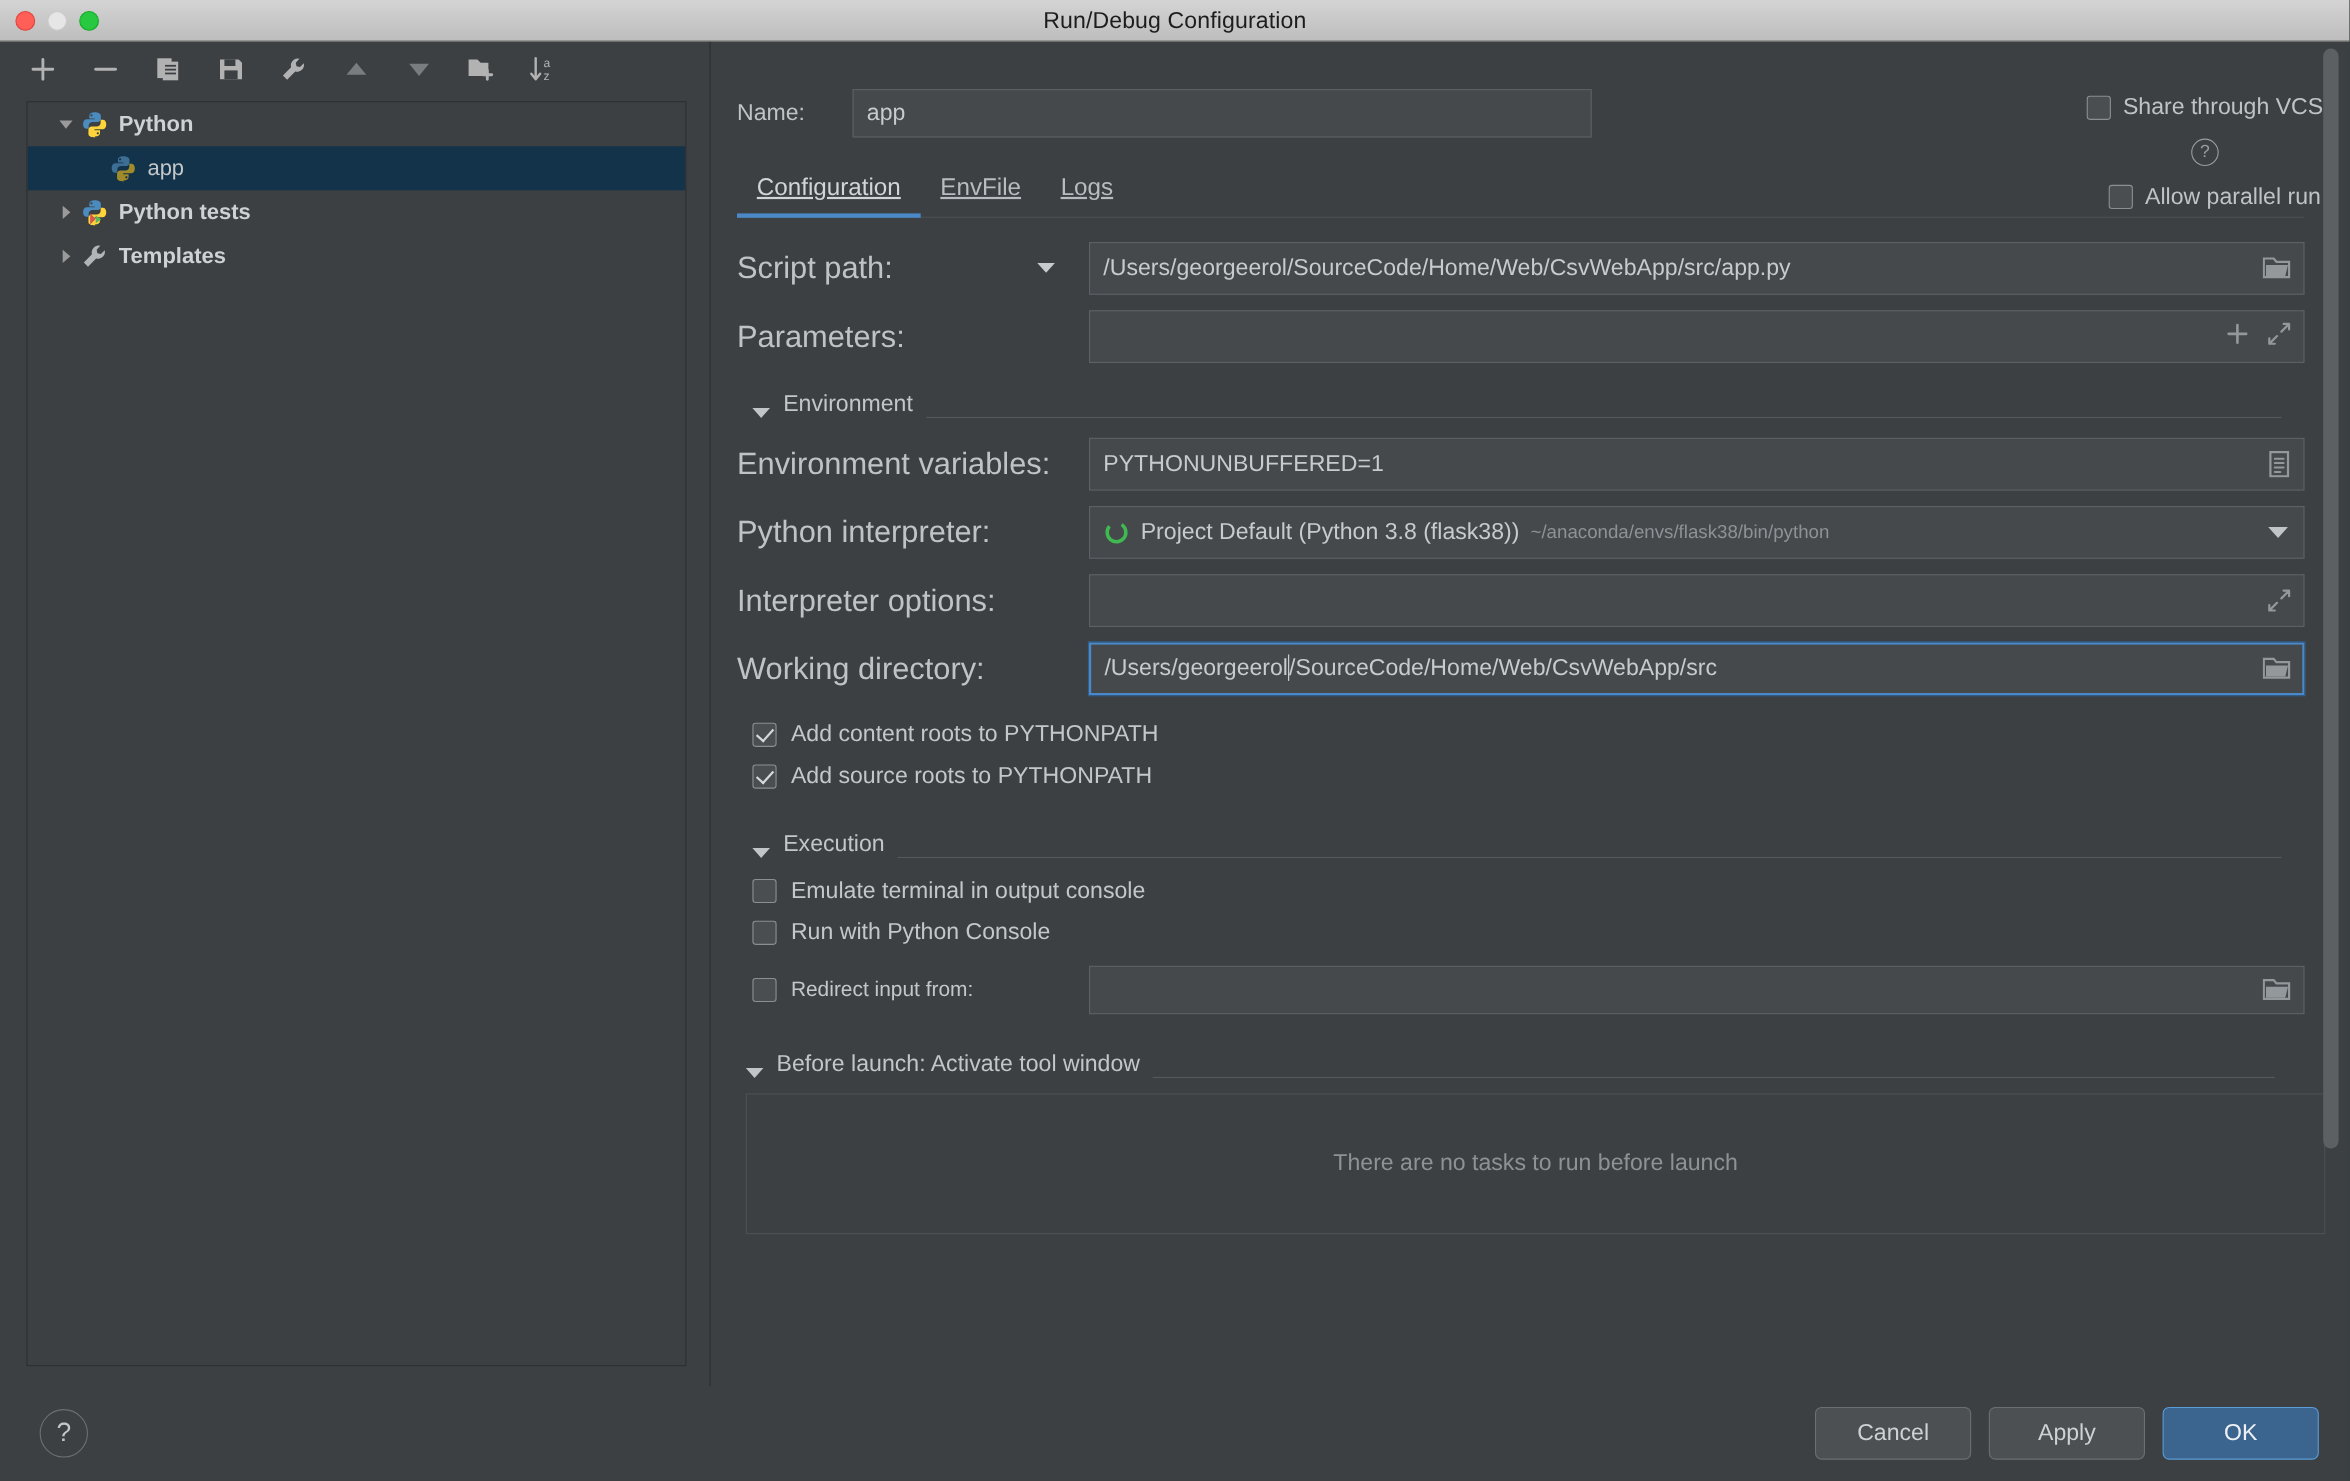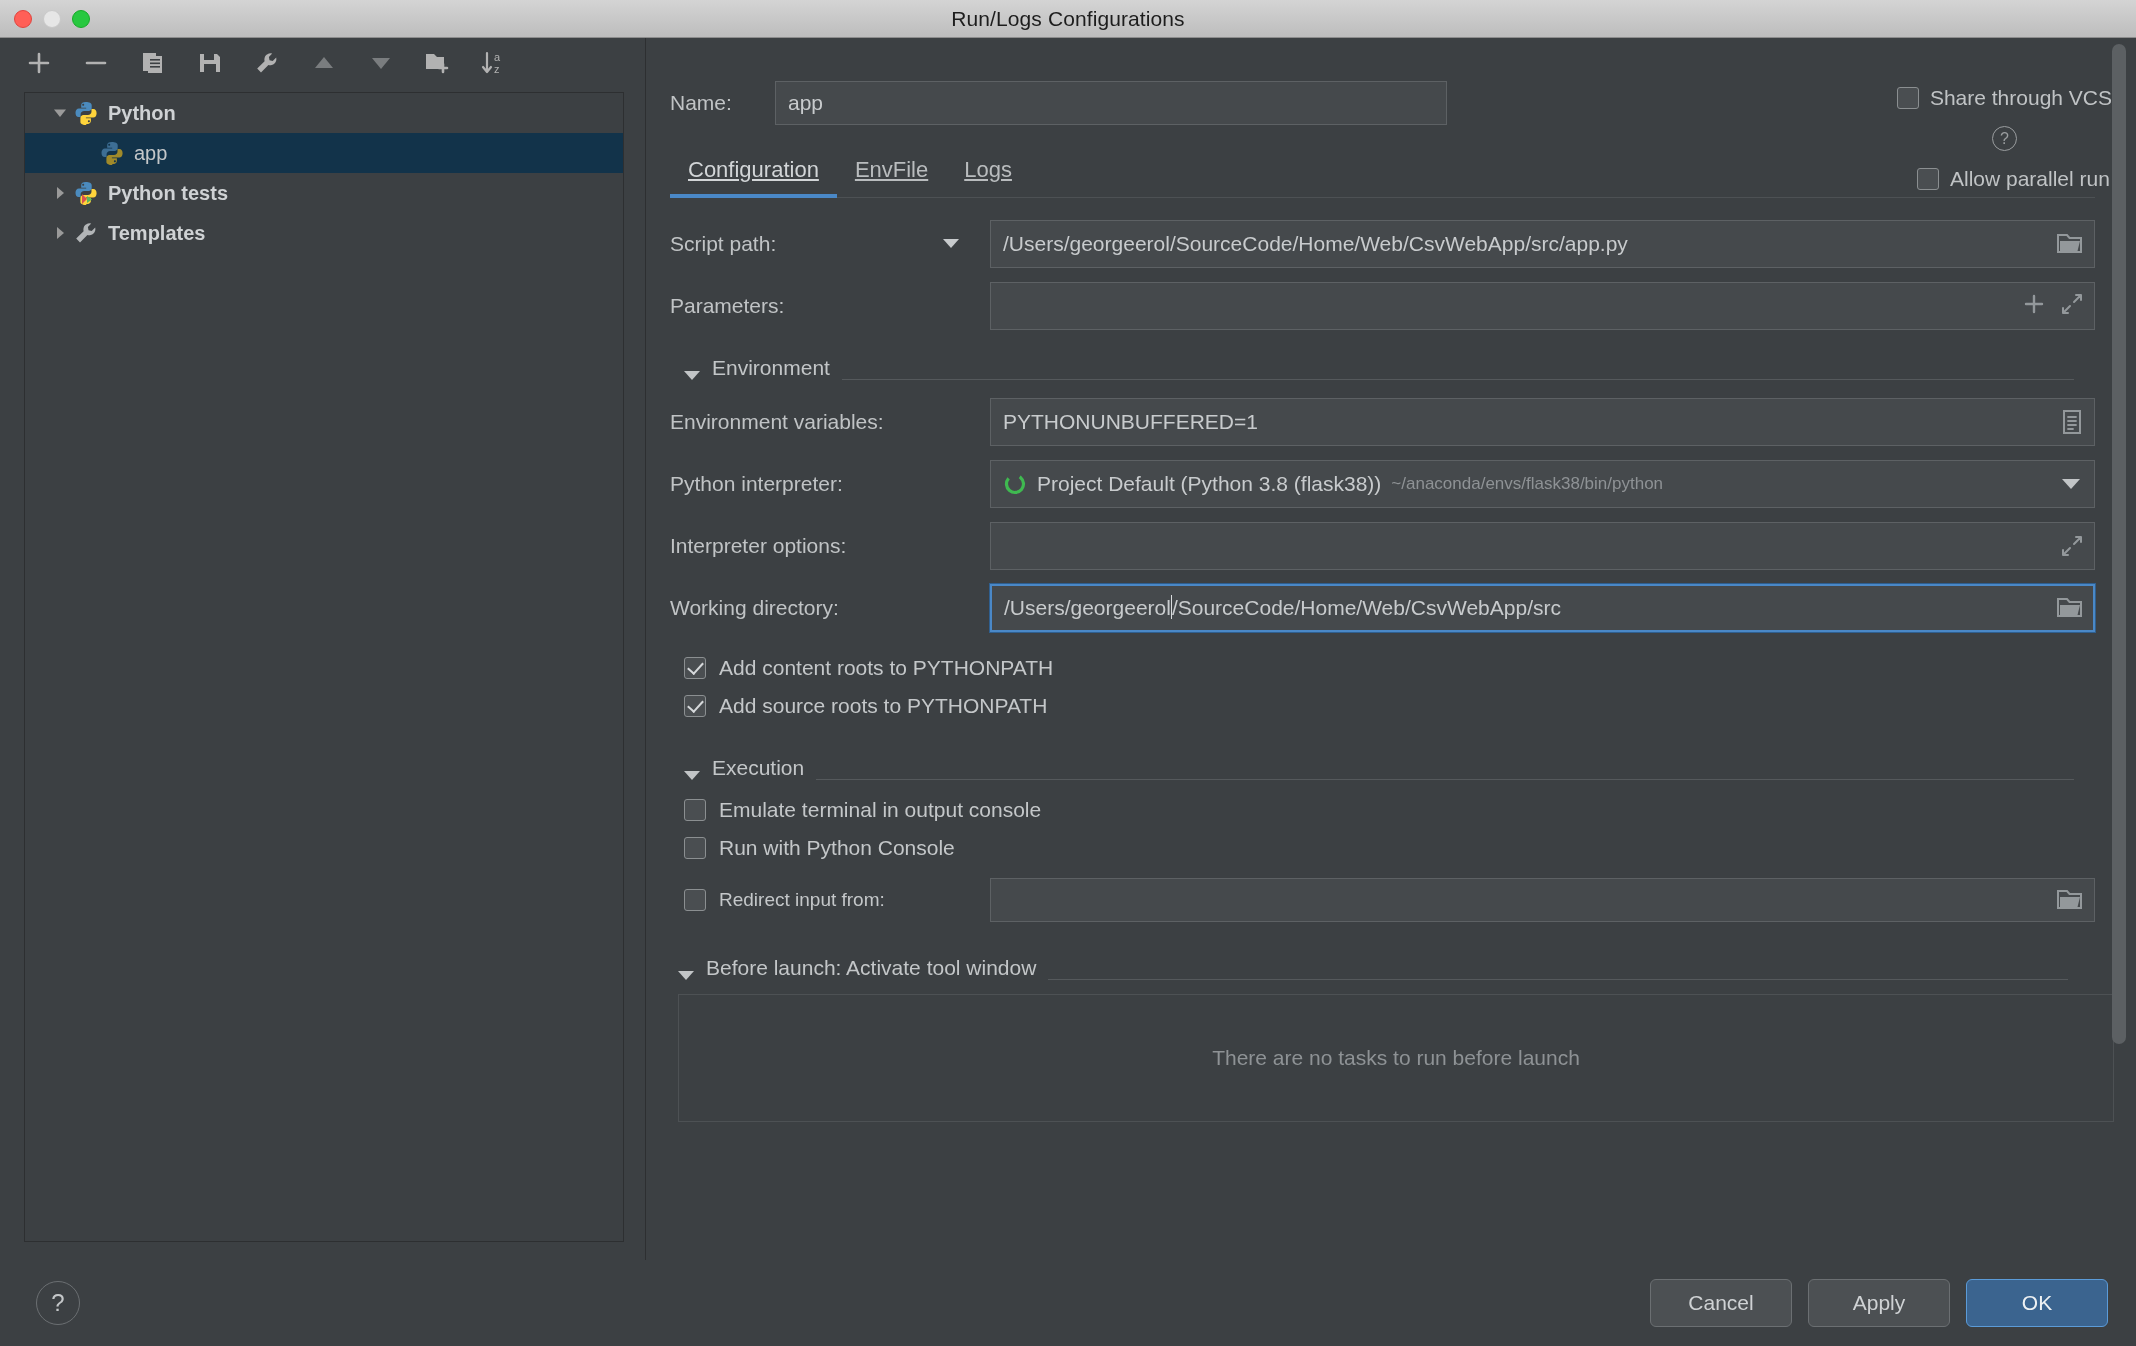--- a/index.html
+++ b/index.html
@@ -145,21 +145,21 @@
   }
   .tab.active { color: #d2d5d7; }
   .tab.active::after {
     content: ""; position: absolute; left: 0; right: 0; bottom: -1px;
     height: 4px; background: #4a88c7;
   }
 
   
   .form { position: relative; padding-top: 22px; width: 1425px; }
   .frow { display: flex; align-items: center; margin-bottom: 14px; }
-  .frow .flabel { width: 320px; flex: 0 0 320px; color: #c0c3c5; font-size: 21px; }
+  .frow .flabel { width: 320px; flex: 0 0 320px; color: #c0c3c5; font-size: 28px; }
   .frow .flabel.withcaret { display: flex; align-items: center; justify-content: space-between; padding-right: 30px; }
   .caret-dn { color: #c8cbcd; font-size: 13px; }
   .fctl { flex: 1 1 auto; position: relative; }
   .fctl .text-field { width: 100%; height: 48px; padding-right: 56px; }
   .field-icon {
     position: absolute; right: 12px; top: 50%; transform: translateY(-50%);
     display: flex; align-items: center; gap: 16px; color: #93989b;
   }
   .text-field.focused { border: 2px solid #4a88c7; outline: 1px solid #2f5f8f; }
   .combo-arrow {
@@ -239,21 +239,21 @@
 <body>
 
 <div id="app">
 
   <div class="titlebar">
     <div class="traffic">
       <div class="light red"></div>
       <div class="light yellow"></div>
       <div class="light green"></div>
     </div>
-    <div class="titlebar-title">Run/Logs Configurations</div>
+    <div class="titlebar-title">Run/Debug Configuration</div>
   </div>
 
   <div class="body">
 
     <div class="leftpane">
 
       <div class="toolbar">
         <div class="tb-icon">
           <svg width="26" height="26" viewBox="0 0 26 26">
               <path d="M13 4v18M4 13h18" stroke="currentColor" stroke-width="2.6" stroke-linecap="round"></path>

